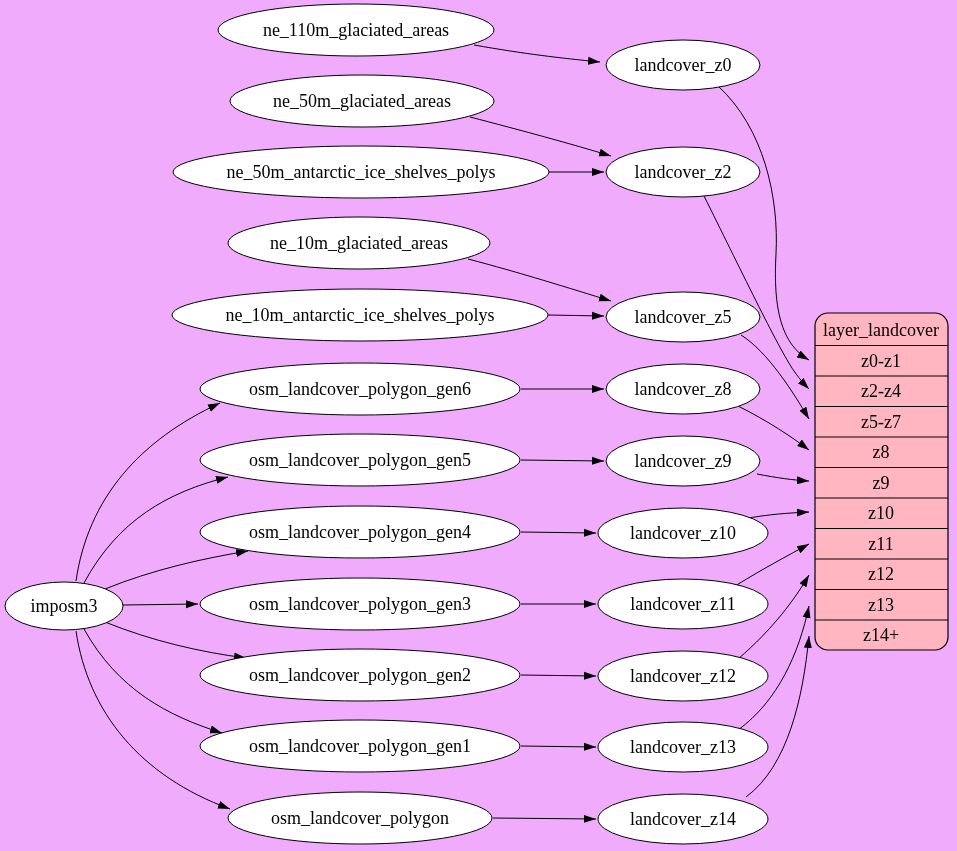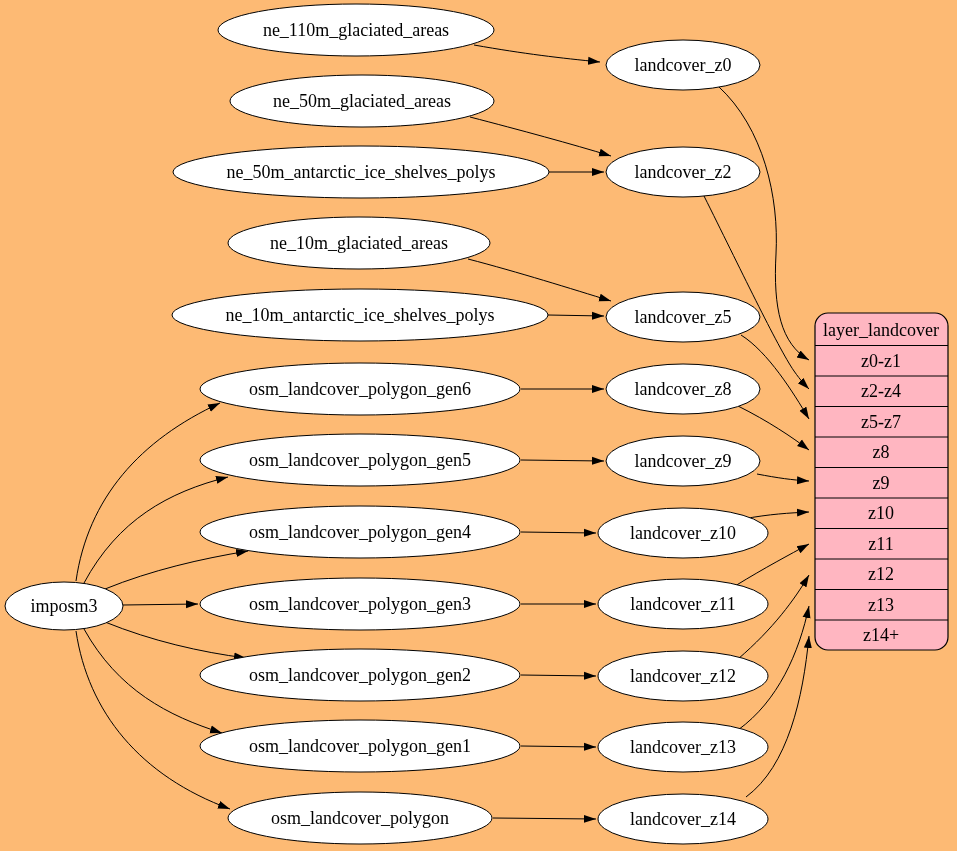--- a/index.html
+++ b/index.html
@@ -1,16 +1,16 @@
 <!DOCTYPE html>
 <html><head>
 <meta charset="utf-8">
 <style>
   html, body { margin: 0; padding: 0; background: #ffffff; }
-  .canvas { width: 957px; height: 851px; background: #fdba74; position: relative; }
+  .canvas { width: 957px; height: 851px; background: #f0abfc; position: relative; }
   svg { display: block; }
   .node-ellipse { fill: #ffffff; stroke: #000000; stroke-width: 1; }
   .edge { fill: none; stroke: #000000; stroke-width: 1; }
   .lbl {
     font-family: "Liberation Serif", serif;
     font-size: 18px;
     fill: #000000;
     text-anchor: middle;
   }
   .table-rect { fill: #ffb6c1; stroke: #000000; stroke-width: 1.2; }

